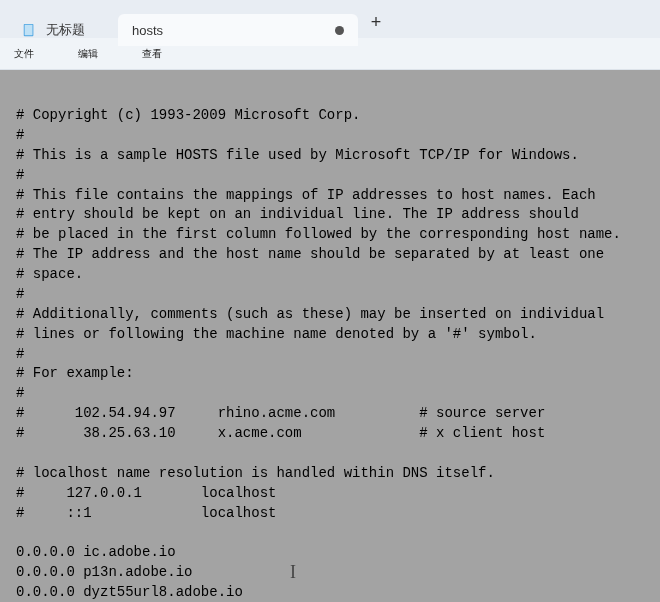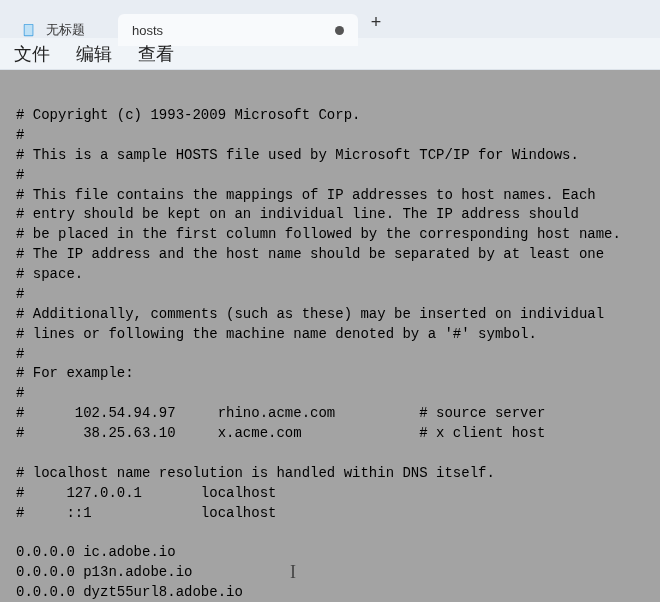--- a/index.html
+++ b/index.html
@@ -54,26 +54,26 @@
       background: #555;
     }
     .newtab {
       width: 36px; height: 32px;
       display: flex; align-items: center; justify-content: center;
       font-size: 18px; color: #333; margin-top: 6px;
       cursor: pointer;
     }
     .menubar {
       display: flex;
-      align-items: flex-start;
+      align-items: center;
       height: 32px;
       background: #f0f4f8;
       padding-left: 10px;
-      gap: 18px;
-      font-size: 18px;
+      gap: 36px;
+      font-size: 10px;
       color: #222;
       border-bottom: 1px solid #dde3ea;
     }
     .menu-item { cursor: pointer; padding: 4px 4px; }
     .editor {
       background: #a3a3a3;
       height: calc(602px - 38px - 32px);
       padding: 36px 16px 10px 16px;
       font-family: Consolas, "Courier New", monospace;
       font-size: 14px;

